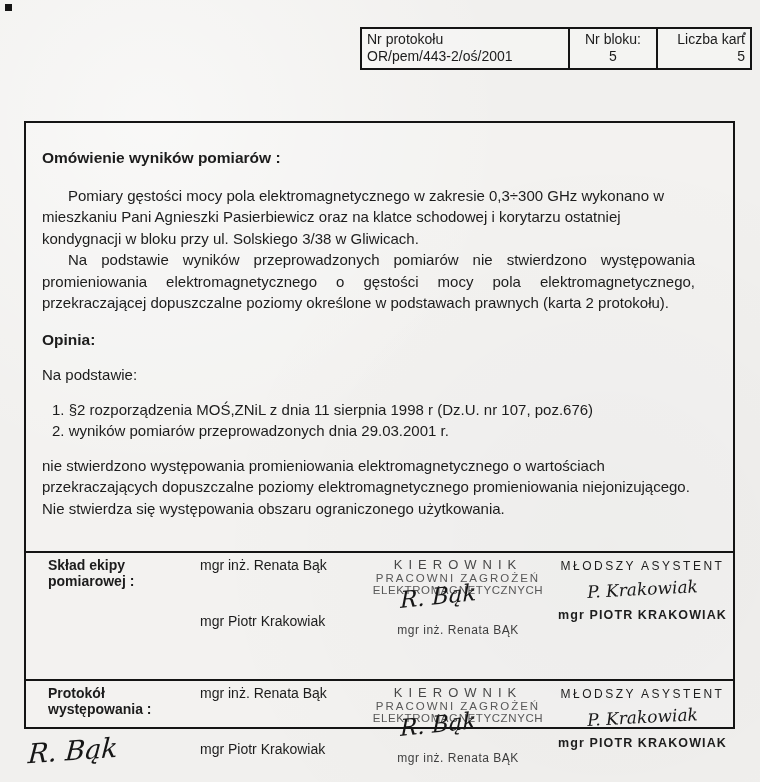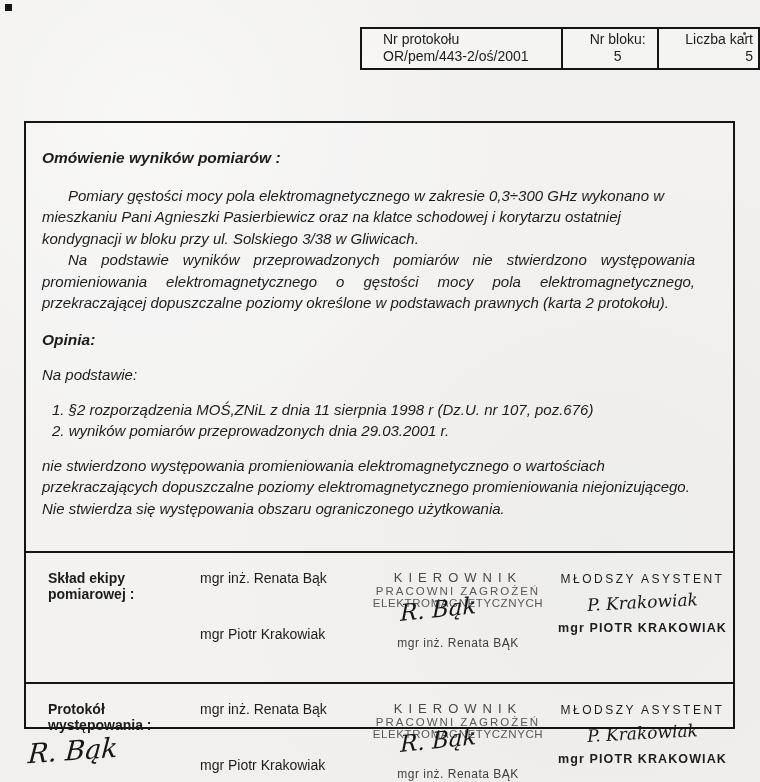--- a/index.html
+++ b/index.html
@@ -24,55 +24,55 @@
   .dot2 { left: 743px; top: 32px; width: 3px; height: 3px; border-radius: 50%; }
 
   
   .header-table {
     position: absolute; left: 360px; top: 27px;
     border-collapse: collapse;
     font-size: 14px; line-height: 17px;
   }
   .header-table td {
     border: 2px solid #141414;
-    padding: 2px 5px 3px 21px;
+    padding: 2px 5px 3px 5px;
     vertical-align: top;
     background: rgba(255,255,255,.25);
   }
   .ht-col1 { width: 196px; text-align: left; }
   .ht-col2 { width: 76px;  text-align: center; }
   .ht-col3 { width: 82px;  text-align: right; }
 
   
   .main-box {
     position: absolute; left: 24px; top: 121px;
     width: 707px; height: 604px;
     border: 2px solid #141414;
     display: flex; flex-direction: column;
     background: rgba(255,255,255,.15);
   }
   .content {
     flex: 1 1 auto;
     padding: 24px 38px 0 16px;
-    font-size: 15px; line-height: 21.5px; font-style: italic;
+    font-size: 15px; line-height: 21.5px;
   }
   .heading { font-weight: bold; font-size: 15.5px; margin: 0 0 16px 0; }
   .para { margin: 0; text-indent: 26px; }
   .para.justify { text-align: justify; }
   .opinia { font-weight: bold; font-size: 15.5px; margin: 15px 0 0 0; }
   .basis-intro { margin: 14px 0 0 0; }
   .basis-list { margin: 13px 0 0 10px; }
   .conclusion { margin: 13px 0 0 0; }
 
   
   .sig-row {
     border-top: 2px solid #141414;
     display: grid;
     grid-template-columns: 152px 158px 200px 1fr;
-    padding: 17px 6px 10px 22px;
+    padding: 4px 6px 10px 22px;
     box-sizing: border-box;
     margin-top: 32px;
   }
   .sig-row.row1 { height: 99px; }
   .sig-row.row2 { height: 93px; }
   .sig-label { font-weight: bold; font-size: 14px; }
   .sig-names {
     display: flex; flex-direction: column;
     justify-content: space-between;
     font-size: 14px; padding-bottom: 8px;

